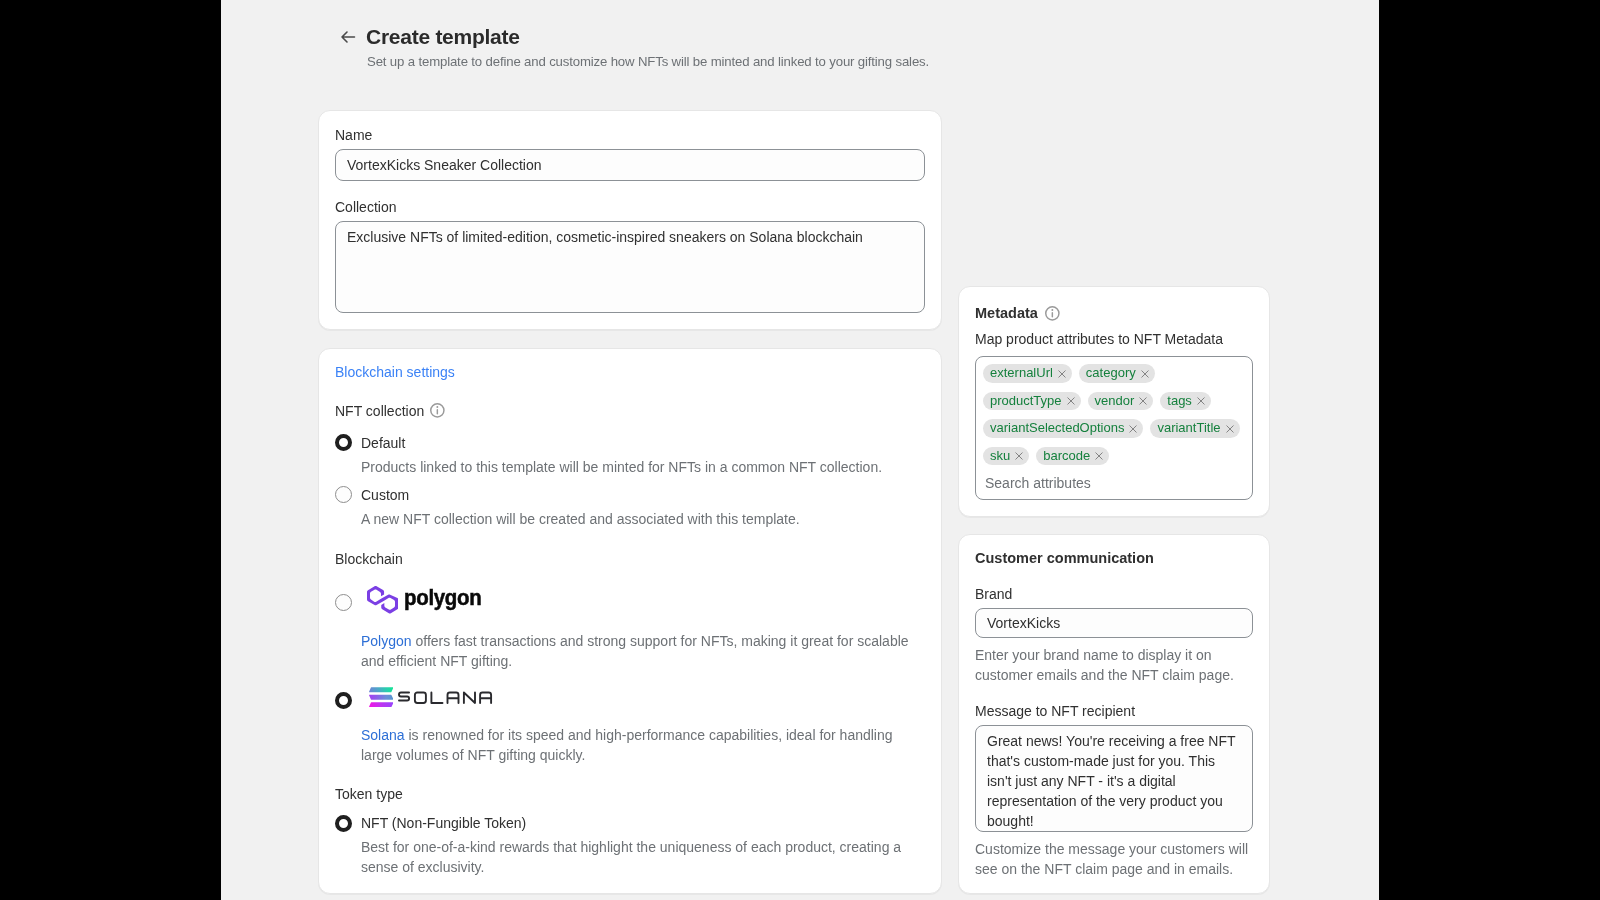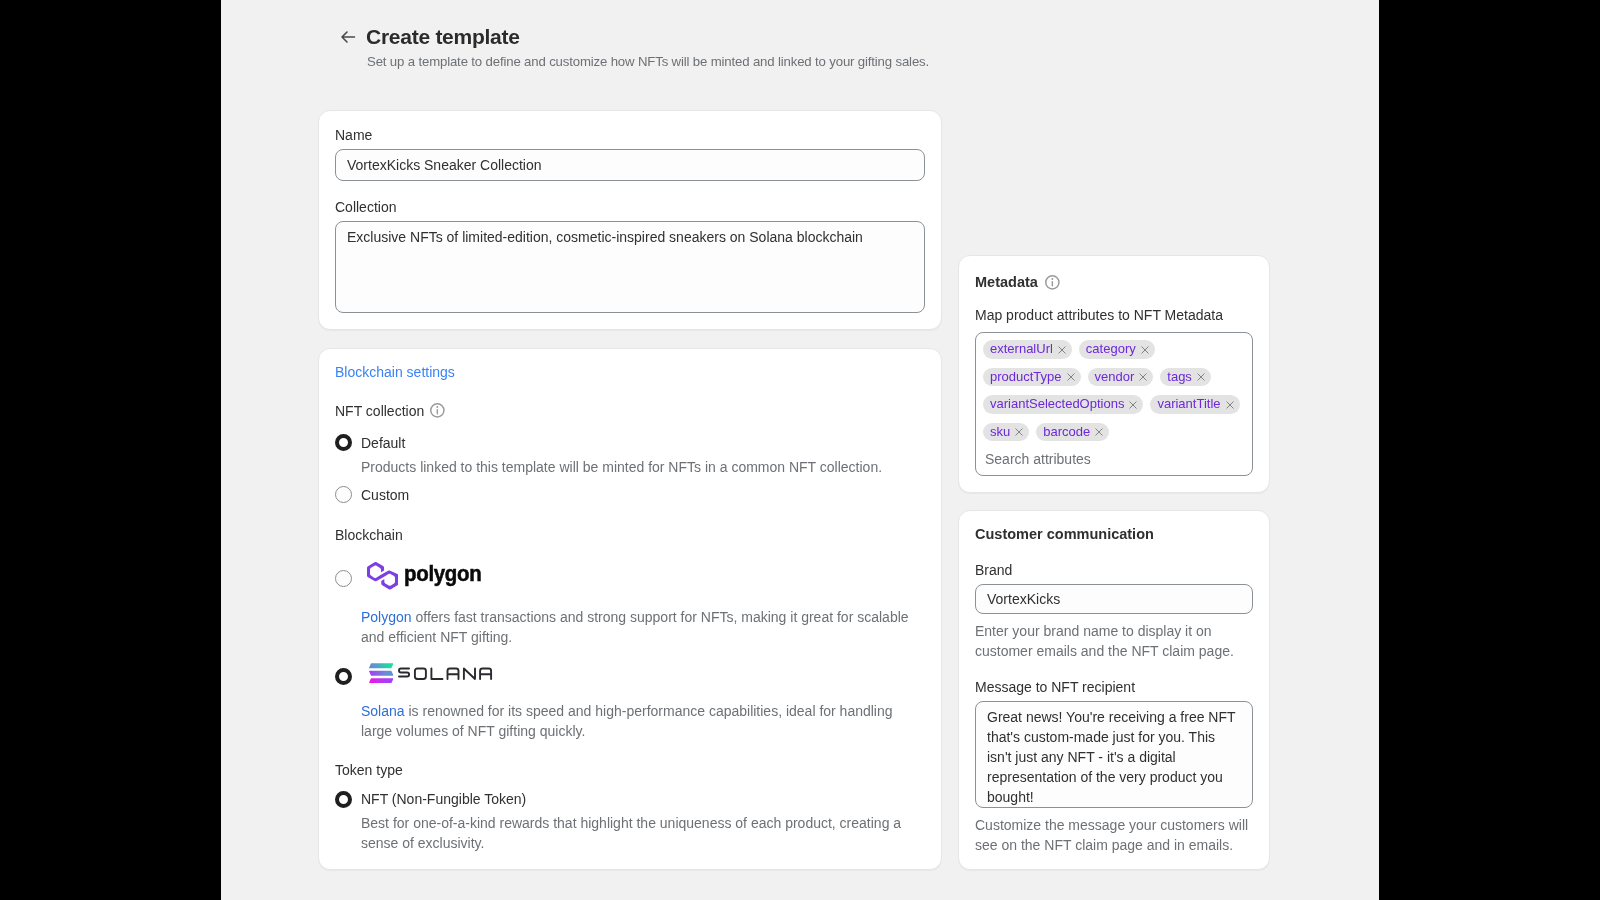--- a/index.html
+++ b/index.html
@@ -57,21 +57,21 @@
                   -webkit-text-stroke:0.5px #0a0a0a;
                   display:inline-block; transform:scaleX(0.952) translateY(-3.3px); transform-origin:left center; letter-spacing:-0.33px; }
   .logo-solana { display:flex; align-items:center; gap:4.5px; }
 
   
   .side-title { font-size:14.5px; font-weight:bold; color:#303030; line-height:19px; display:flex; align-items:center; gap:7px; }
   .side-sub { font-size:14px; color:#303030; line-height:20px; }
   .tag-box { border:1px solid #8c9196; border-radius:8px; background:#fff; padding:7px 7px 6px 7px; }
   .tag-wrap { display:flex; flex-wrap:wrap; gap:9px 7px; }
   .tag { display:inline-flex; align-items:center; gap:5px; height:18.5px; padding:0 6px 0 7px;
-         background:#e3e3e3; border-radius:9.5px; font-size:13px; color:#6d28d9; line-height:18.5px; }
+         background:#e3e3e3; border-radius:9.5px; font-size:13px; color:#15803d; line-height:18.5px; }
   .tag-x { width:8px; height:8px; display:block; color:#7a7a7a; flex:none; }
   .help-text { font-size:14px; color:#6d7175; line-height:20px; margin-top:5px; }
   .help-text { font-size:14px; color:#6d7175; line-height:20px; margin-top:5px; }
   .tag-search { font-size:14px; color:#6d7175; line-height:20px; margin-top:7.5px; padding-left:2px; }
 </style>
 </head>
 <body>
 
 <div class="viewport">
 
@@ -114,20 +114,21 @@
             <span class="radio-label">Default</span>
           </div>
           <div class="radio-desc" style="margin-top:4px;">Products linked to this template will be minted for NFTs in a common NFT collection.</div>
         </div>
 
         <div style="margin-top:8px;">
           <div class="radio-row">
             <span class="radio"></span>
             <span class="radio-label">Custom</span>
           </div>
+          <div class="radio-desc" style="margin-top:4px;">A new NFT collection will be created and associated with this template.</div>
         </div>
 
         <div class="sub-label" style="margin-top:20px;">Blockchain</div>
 
         <div style="margin-top:17px;">
           <div class="radio-row" style="gap:14px;">
             <span class="radio" style="position:relative;top:0.3px"></span>
             <span class="logo-polygon">
               <svg viewBox="0 0 38.4 33.5" width="32" height="28" style="margin-bottom:4.5px" aria-hidden="true">
                 <path fill="#7b3fe4" d="M29,10.3c-0.7-0.4-1.6-0.4-2.4,0l-5.4,3.2l-3.7,2.1l-5.3,3.2c-0.7,0.4-1.6,0.4-2.4,0L6,16.2c-0.7-0.4-1.2-1.2-1.2-2.1V9c0-0.8,0.4-1.6,1.2-2.1l4.2-2.4c0.7-0.4,1.6-0.4,2.4,0L16.8,7c0.7,0.4,1.2,1.2,1.2,2.1v3.2l3.7-2.2V6.9c0-0.8-0.4-1.6-1.2-2.1l-7.8-4.6c-0.7-0.4-1.6-0.4-2.4,0L2.4,4.9C1.6,5.3,1.2,6.1,1.2,6.9v9.2c0,0.8,0.4,1.6,1.2,2.1l7.9,4.6c0.7,0.4,1.6,0.4,2.4,0l5.3-3.1l3.7-2.2l5.3-3.1c0.7-0.4,1.6-0.4,2.4,0l4.2,2.4c0.7,0.4,1.2,1.2,1.2,2.1v4.8c0,0.8-0.4,1.6-1.2,2.1L29.8,28c-0.7,0.4-1.6,0.4-2.4,0l-4.2-2.4c-0.7-0.4-1.2-1.2-1.2-2.1v-3.1l-3.7,2.2v3.2c0,0.8,0.4,1.6,1.2,2.1l7.9,4.6c0.7,0.4,1.6,0.4,2.4,0l7.9-4.6c0.7-0.4,1.2-1.2,1.2-2.1v-9.3c0-0.8-0.4-1.6-1.2-2.1L29,10.3z"></path>
@@ -203,21 +204,21 @@
 
       <div class="card">
         <div class="side-title" style="position:relative;top:2.3px">
           <span>Metadata</span>
           <svg class="info-icon" viewBox="0 0 20 20" fill="none">
             <circle cx="10" cy="10" r="9" stroke="currentColor" stroke-width="2"></circle>
             <circle cx="10" cy="5.6" r="1.35" fill="currentColor"></circle>
             <path d="M10 9.1v5.6" stroke="currentColor" stroke-width="2" stroke-linecap="round"></path>
           </svg>
         </div>
-        <div class="side-sub" style="margin-top:15px;">Map product attributes to NFT Metadata</div>
+        <div class="side-sub" style="margin-top:8px;">Map product attributes to NFT Metadata</div>
         <div class="tag-box" style="margin-top:7.5px;">
           <div class="tag-wrap">
             <span class="tag">
                 <span>externalUrl</span>
                 <svg class="tag-x" viewBox="0 0 10 10">
                   <path d="M1 1L9 9M9 1L1 9" stroke="currentColor" stroke-width="1.15" stroke-linecap="round"></path>
                 </svg>
               </span>
             <span class="tag">
                 <span>category</span>

